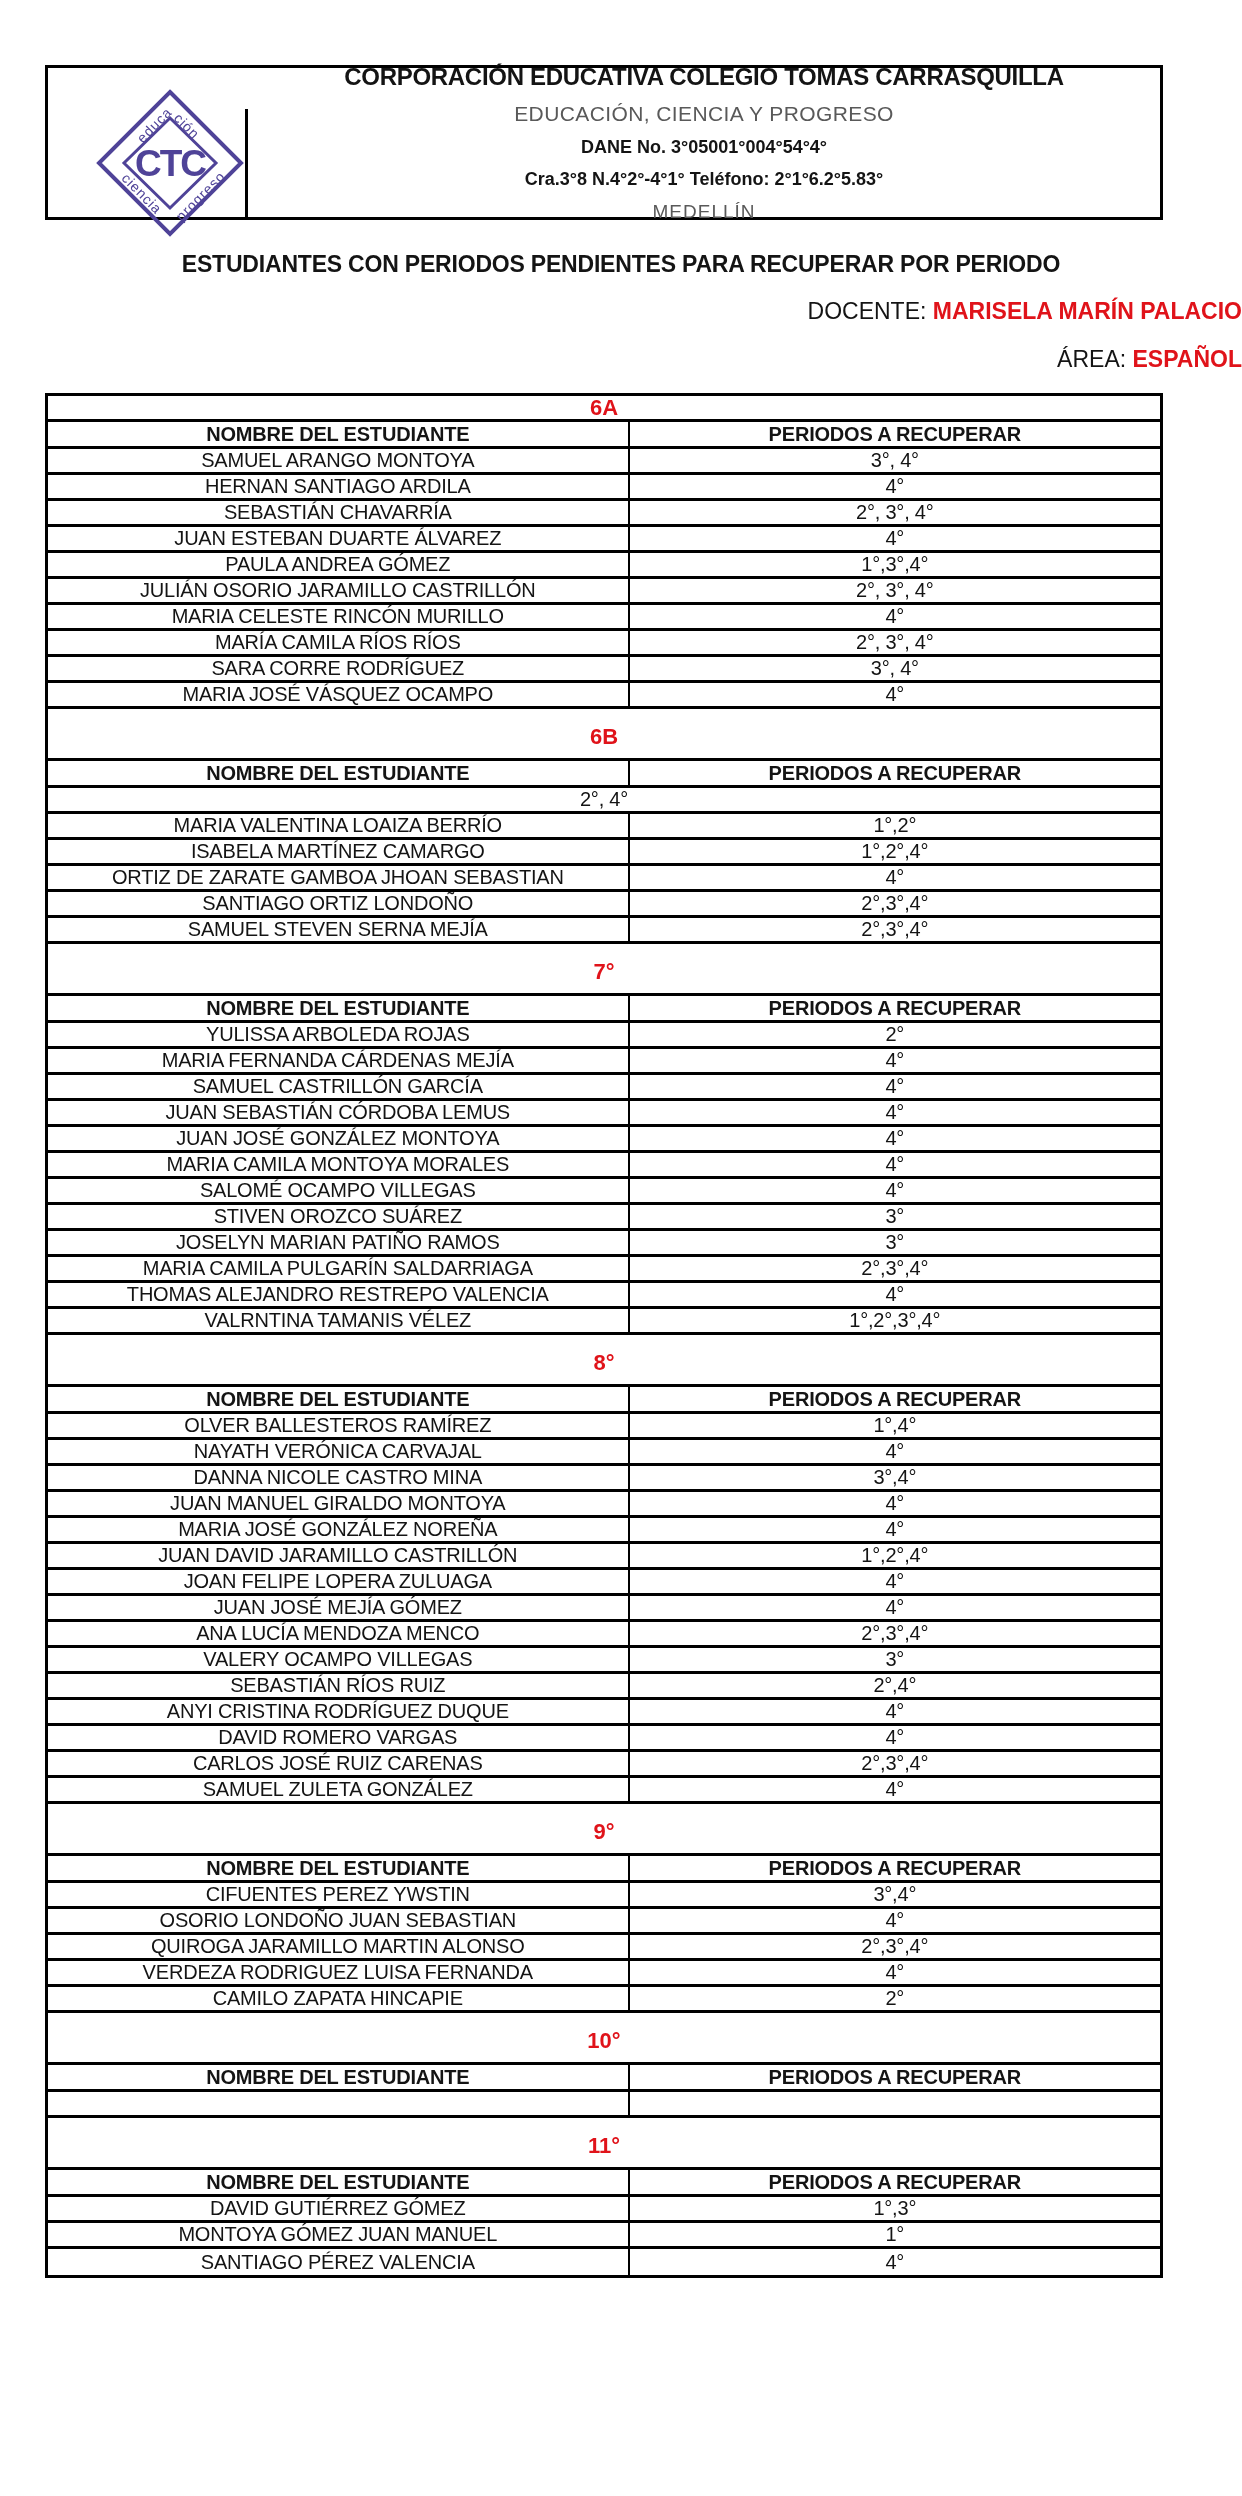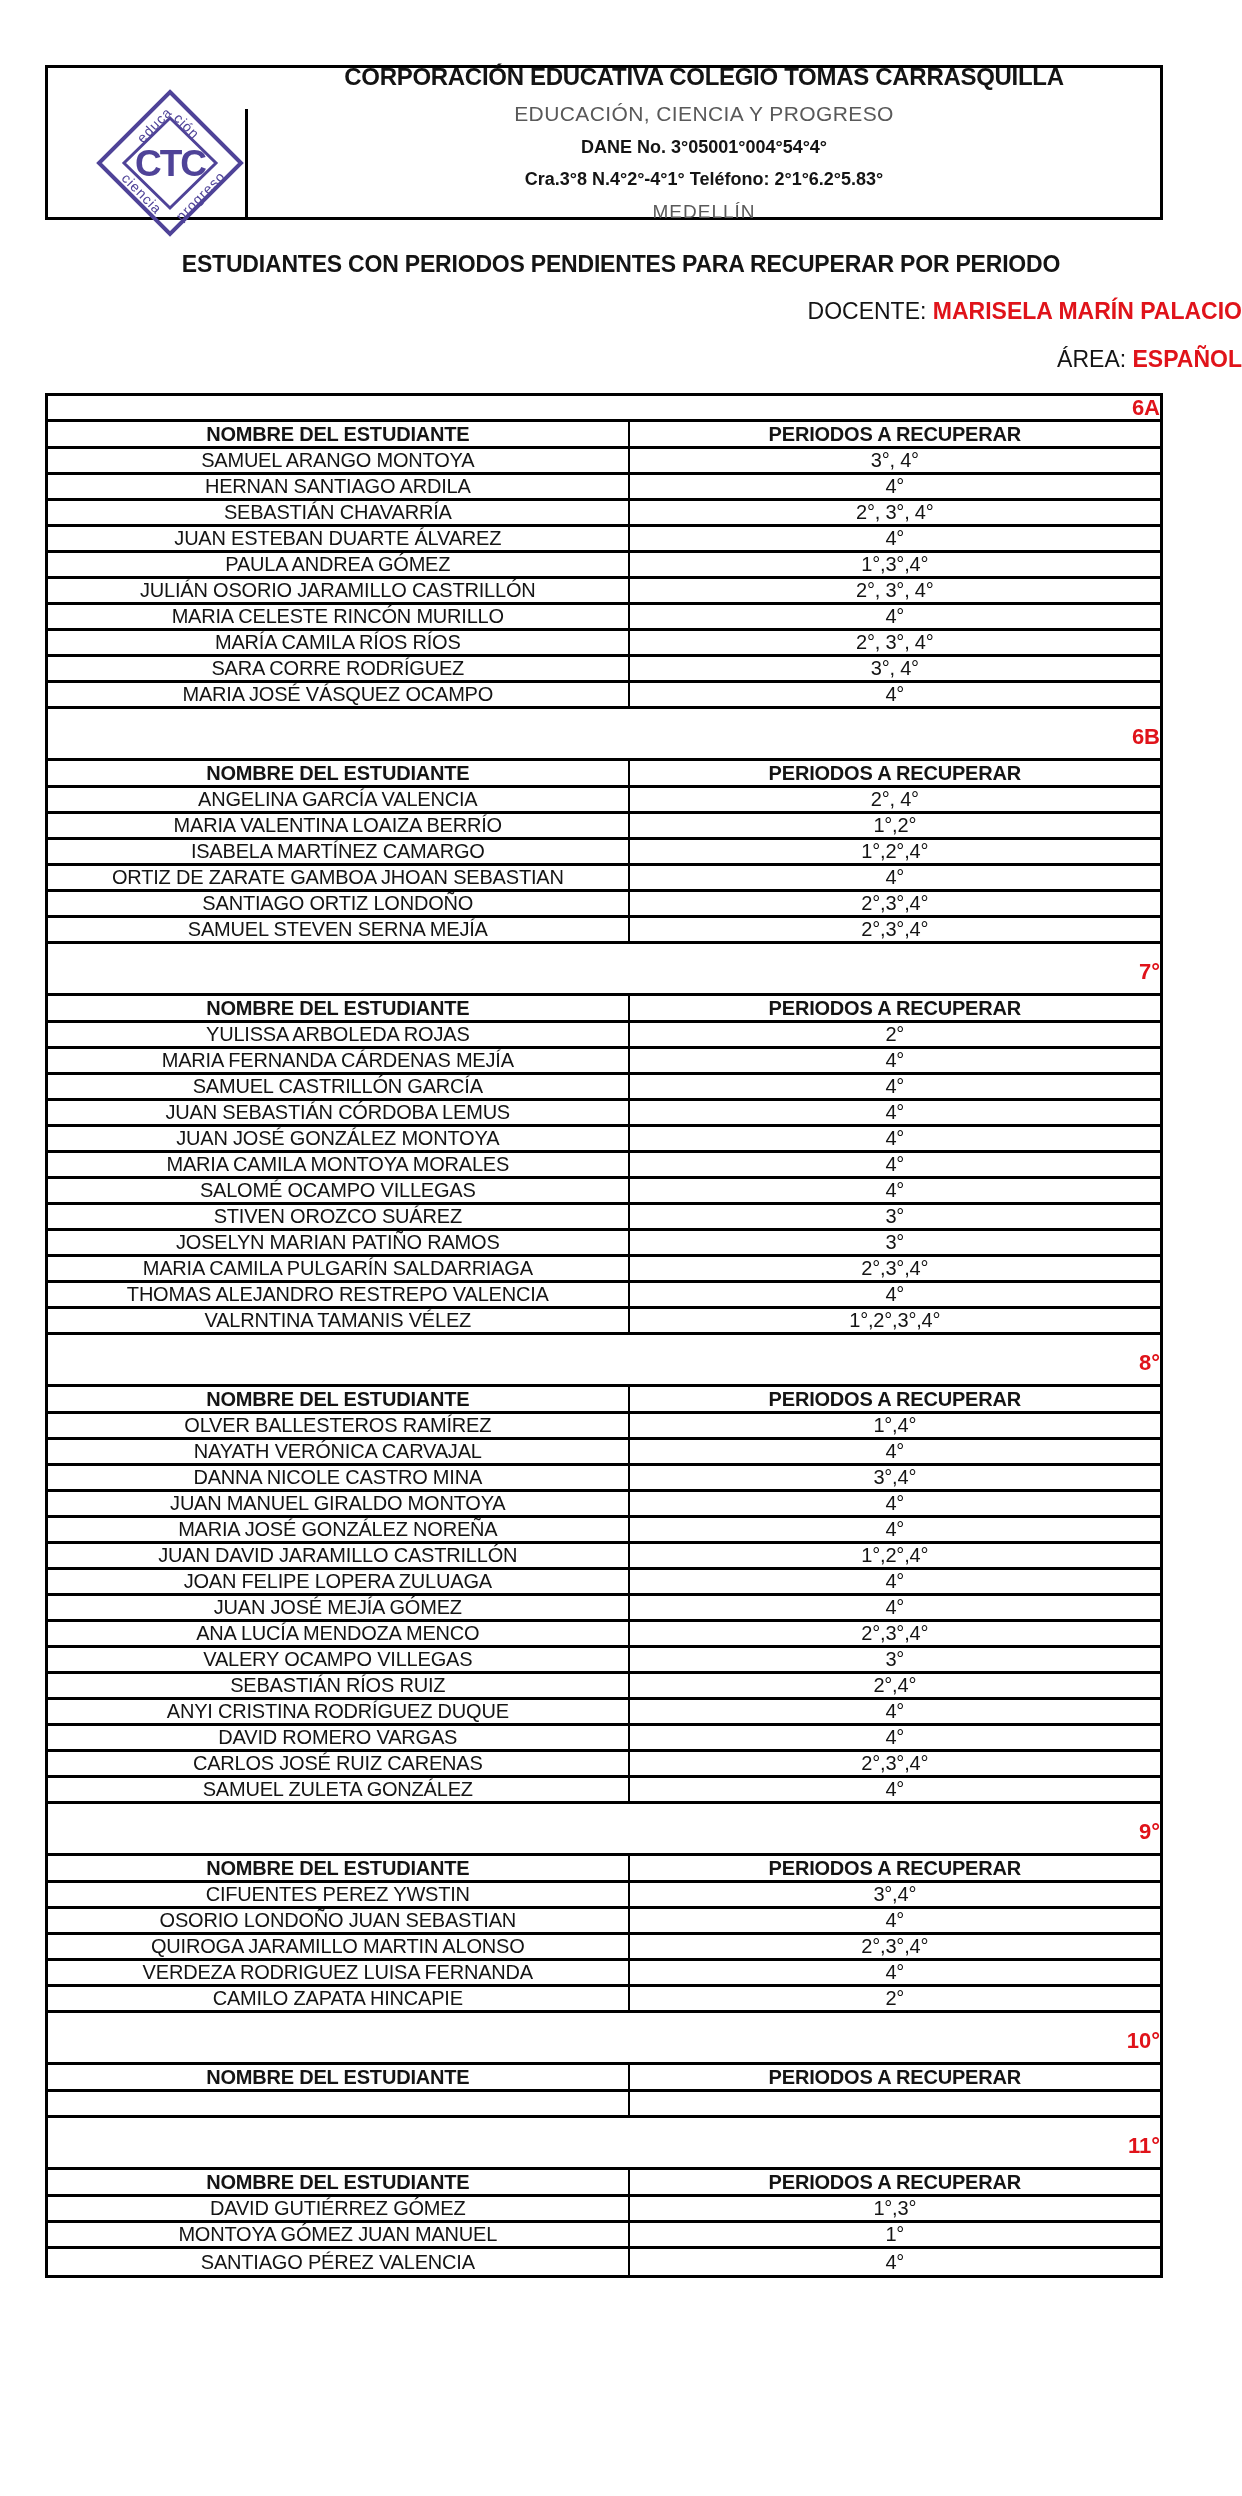--- a/index.html
+++ b/index.html
@@ -43,21 +43,21 @@
   .doc-line.area{top:346px;}
   .red-strong{color:var(--accent-red);font-weight:bold;}
   
   .students-table{
     position:absolute;left:45px;top:393px;width:1118px;
     border:3px solid #000;box-sizing:border-box;background:#fff;
   }
   .t-row{display:flex;border-bottom:3px solid #000;box-sizing:border-box;}
   .t-row:last-child{border-bottom:none;}
   .t-row.grade,.t-row.grade-gap{
-    justify-content:flex-end;color:var(--accent-red);font-weight:bold;font-size:22px;
+    justify-content:center;color:var(--accent-red);font-weight:bold;font-size:22px;
   }
   .t-row.grade{height:26px;align-items:center;}
   .t-row.grade-gap{height:52px;align-items:flex-end;padding-bottom:8px;}
   .t-row.head{height:27px;font-weight:bold;}
   .t-row.datarow{height:26px;}
   .c-name,.c-periods{
     display:flex;align-items:center;justify-content:center;
     font-size:20px;letter-spacing:-0.2px;box-sizing:border-box;overflow:hidden;white-space:nowrap;
   }
   .c-name{width:52.3%;border-right:2px solid #000;}
@@ -153,21 +153,20 @@
         <div class="c-periods">4°</div>
       </div>
       <div class="t-row grade-gap">
         <div class="">6B</div>
       </div>
       <div class="t-row head">
         <div class="c-name">NOMBRE DEL ESTUDIANTE</div>
         <div class="c-periods">PERIODOS A RECUPERAR</div>
       </div>
       <div class="t-row datarow">
-        <div class="c-name">ANGELINA GARCÍA VALENCIA</div>
         <div class="c-periods">2°, 4°</div>
       </div>
       <div class="t-row datarow">
         <div class="c-name">MARIA VALENTINA LOAIZA BERRÍO</div>
         <div class="c-periods">1°,2°</div>
       </div>
       <div class="t-row datarow">
         <div class="c-name">ISABELA MARTÍNEZ CAMARGO</div>
         <div class="c-periods">1°,2°,4°</div>
       </div>

